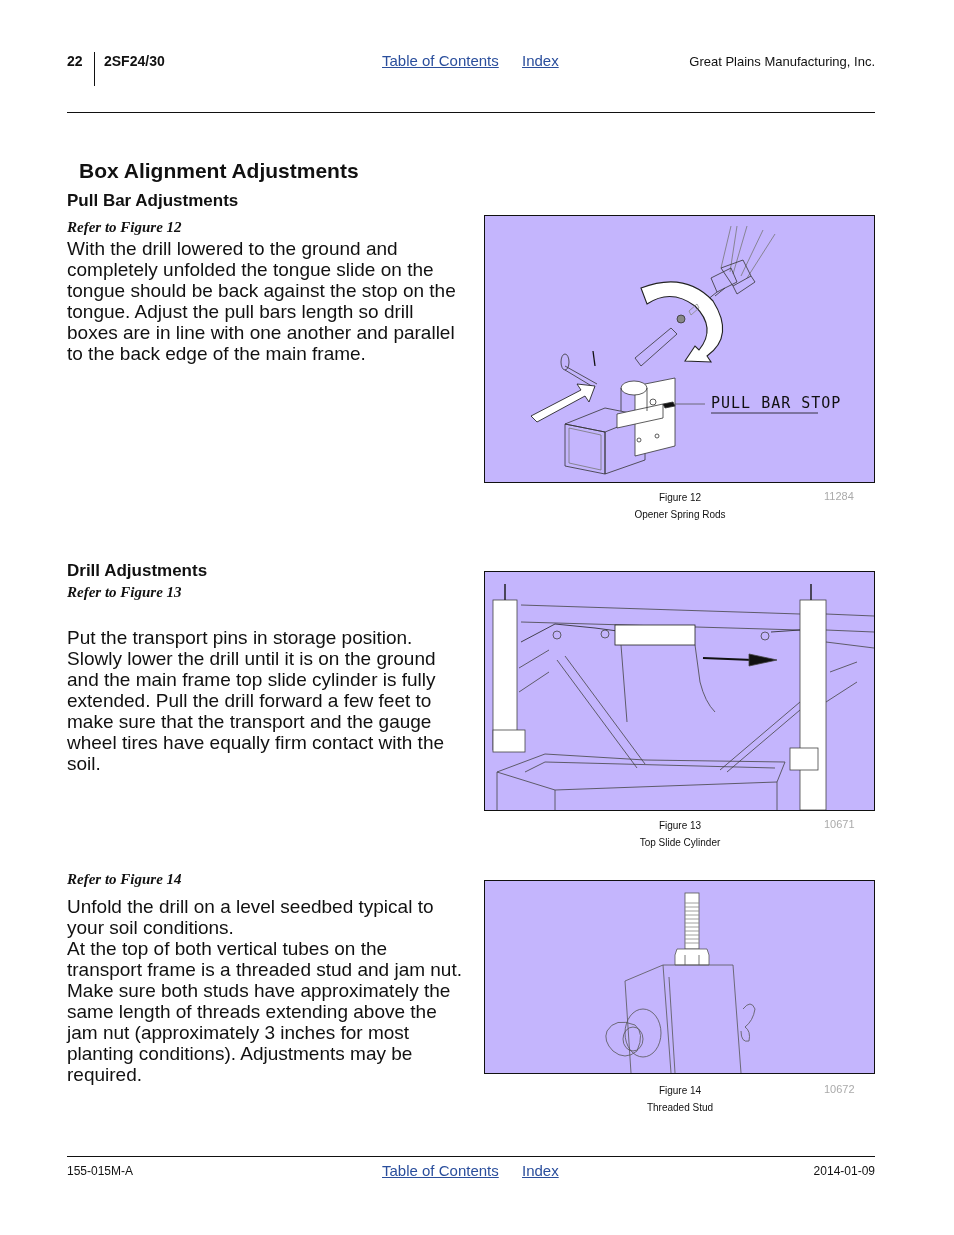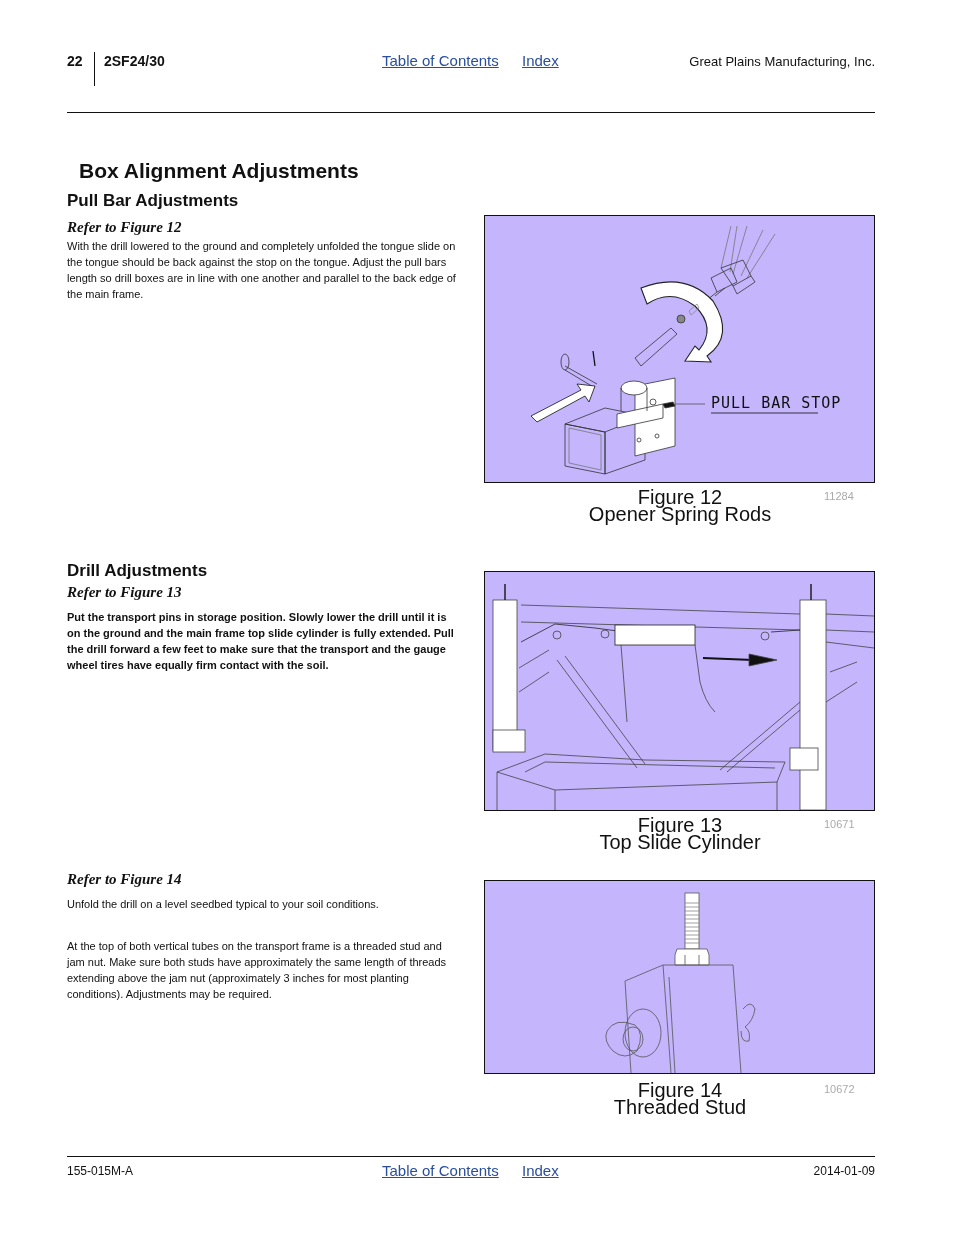--- a/index.html
+++ b/index.html
@@ -8,23 +8,23 @@
   .abs { position: absolute; }
   .hdr-num { left: 67px; top: 53px; font-size: 14px; font-weight: bold; }
   .hdr-vline { left: 94px; top: 52px; width: 1px; height: 34px; background: #111; }
   .hdr-model { left: 104px; top: 53px; font-size: 14px; font-weight: bold; }
   .nav { font-size: 15px; color: #2a4e9c; text-decoration: underline; cursor: pointer; }
   .hdr-company { right: 79px; top: 54px; font-size: 13px; text-align: right; }
   .rule { left: 67px; width: 808px; height: 1px; background: #111; }
   h1.title { margin: 12px; left: 67px; top: 147px; font-size: 21px; font-weight: bold; }
   h2.sub { margin: 0; left: 67px; font-size: 17px; font-weight: bold; }
   .ref { left: 67px; font-family: "Liberation Serif", serif; font-style: italic; font-weight: bold; font-size: 15px; }
-  .para { left: 67px; width: 395px; font-size: 11px; line-height: 16px; }
+  .para { left: 67px; width: 395px; font-size: 19px; line-height: 21px; }
   .figbox { left: 484px; width: 389px; border: 1px solid #111; background: #c4b5fd; overflow: hidden; }
-  .figcap { left: 560px; width: 240px; text-align: center; font-size: 20px; line-height: 17px; }
+  .figcap { left: 560px; width: 240px; text-align: center; font-size: 10px; line-height: 17px; }
   .fignum { font-size: 11px; color: #aaa; }
   .ftr-code { left: 67px; top: 1164px; font-size: 12px; }
   .ftr-date { right: 79px; top: 1164px; font-size: 12px; }
   svg { display: block; }
 </style>
 </head>
 <body>
 
 <div class="abs hdr-num">22</div>
 <div class="abs hdr-vline"></div>
@@ -78,21 +78,21 @@
   <div class="abs" style="left:226px; top:178px; font-family:'DejaVu Sans Mono', monospace; font-size:15px; letter-spacing:1px; color:#111;">PULL BAR STOP</div>
 </div>
 <div class="abs figcap" style="top:489px;">
   <div>Figure 12</div>
   <div>Opener Spring Rods</div>
 </div>
 <div class="abs fignum" style="left:824px; top:490px;">11284</div>
 
 <h2 class="abs sub" style="top:561px;">Drill Adjustments</h2>
 <div class="abs ref" style="top:584px;">Refer to Figure 13</div>
-<div class="abs para" style="top:609px;font-weight:bold;">Put the transport pins in storage position. Slowly lower the drill until it is on the ground and the main frame top slide cylinder is fully extended. Pull the drill forward a few feet to make sure that the transport and the gauge wheel tires have equally firm contact with the soil.</div>
+<div class="abs para" style="top:627px;">Put the transport pins in storage position. Slowly lower the drill until it is on the ground and the main frame top slide cylinder is fully extended. Pull the drill forward a few feet to make sure that the transport and the gauge wheel tires have equally firm contact with the soil.</div>
 
 <div class="abs figbox" style="top:571px; height:238px;">
   <svg width="389" height="238" viewBox="0 0 389 238" fill="none" stroke="#444" stroke-width="0.8">
 
     <rect x="8" y="28" width="24" height="150" fill="#fff"></rect>
     <line x1="20" y1="12" x2="20" y2="28" stroke="#222" stroke-width="1.5"></line>
     <rect x="8" y="158" width="32" height="22" fill="#fff"></rect>
 
     <rect x="315" y="28" width="26" height="210" fill="#fff"></rect>
     <line x1="326" y1="12" x2="326" y2="28" stroke="#222" stroke-width="1.5"></line>

